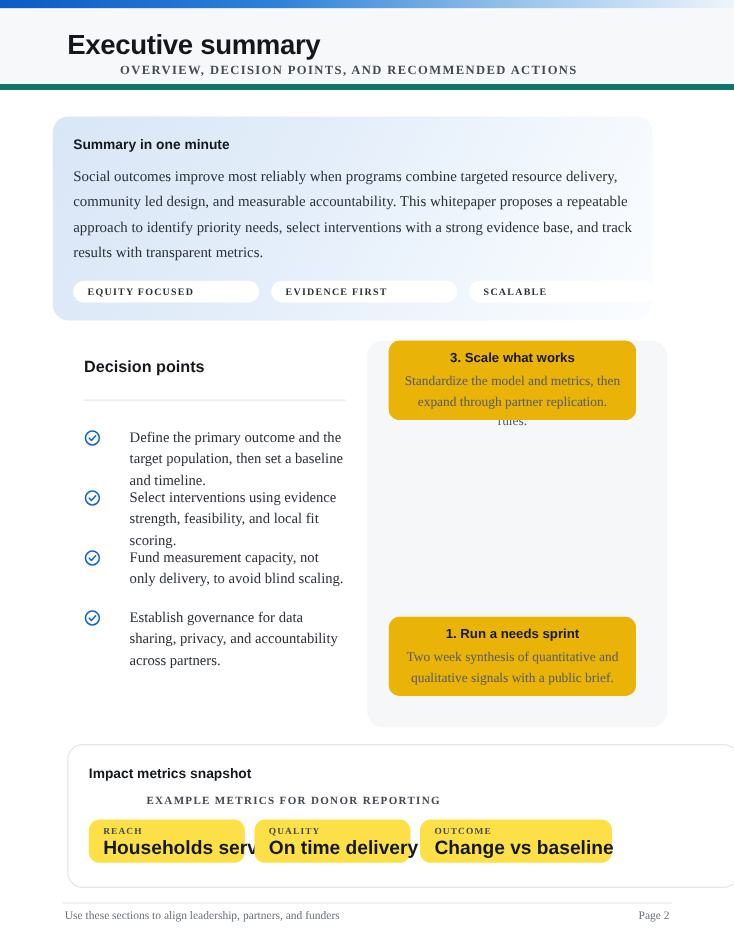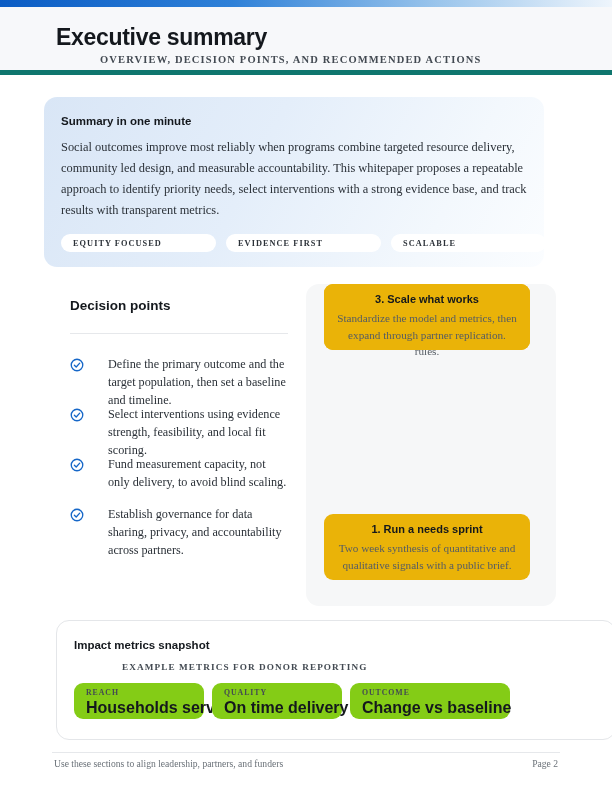--- a/index.html
+++ b/index.html
@@ -250,21 +250,21 @@
   .metric-row {
     position: absolute;
     left: 17px;
     top: 62px;
     display: flex;
     gap: 8px;
   }
   .metric-tile {
     width: 130px;
     height: 36px;
-    background: #84cc16;
+    background: #fde047;
     border-radius: 9px;
     box-sizing: border-box;
     padding: 5px 0 0 12px;
     flex: 0 0 auto;
   }
   .metric-tile.wide { width: 160px; }
   .metric-label {
     font-family: "Liberation Serif", serif;
     font-size: 7.8px;
     font-weight: bold;

